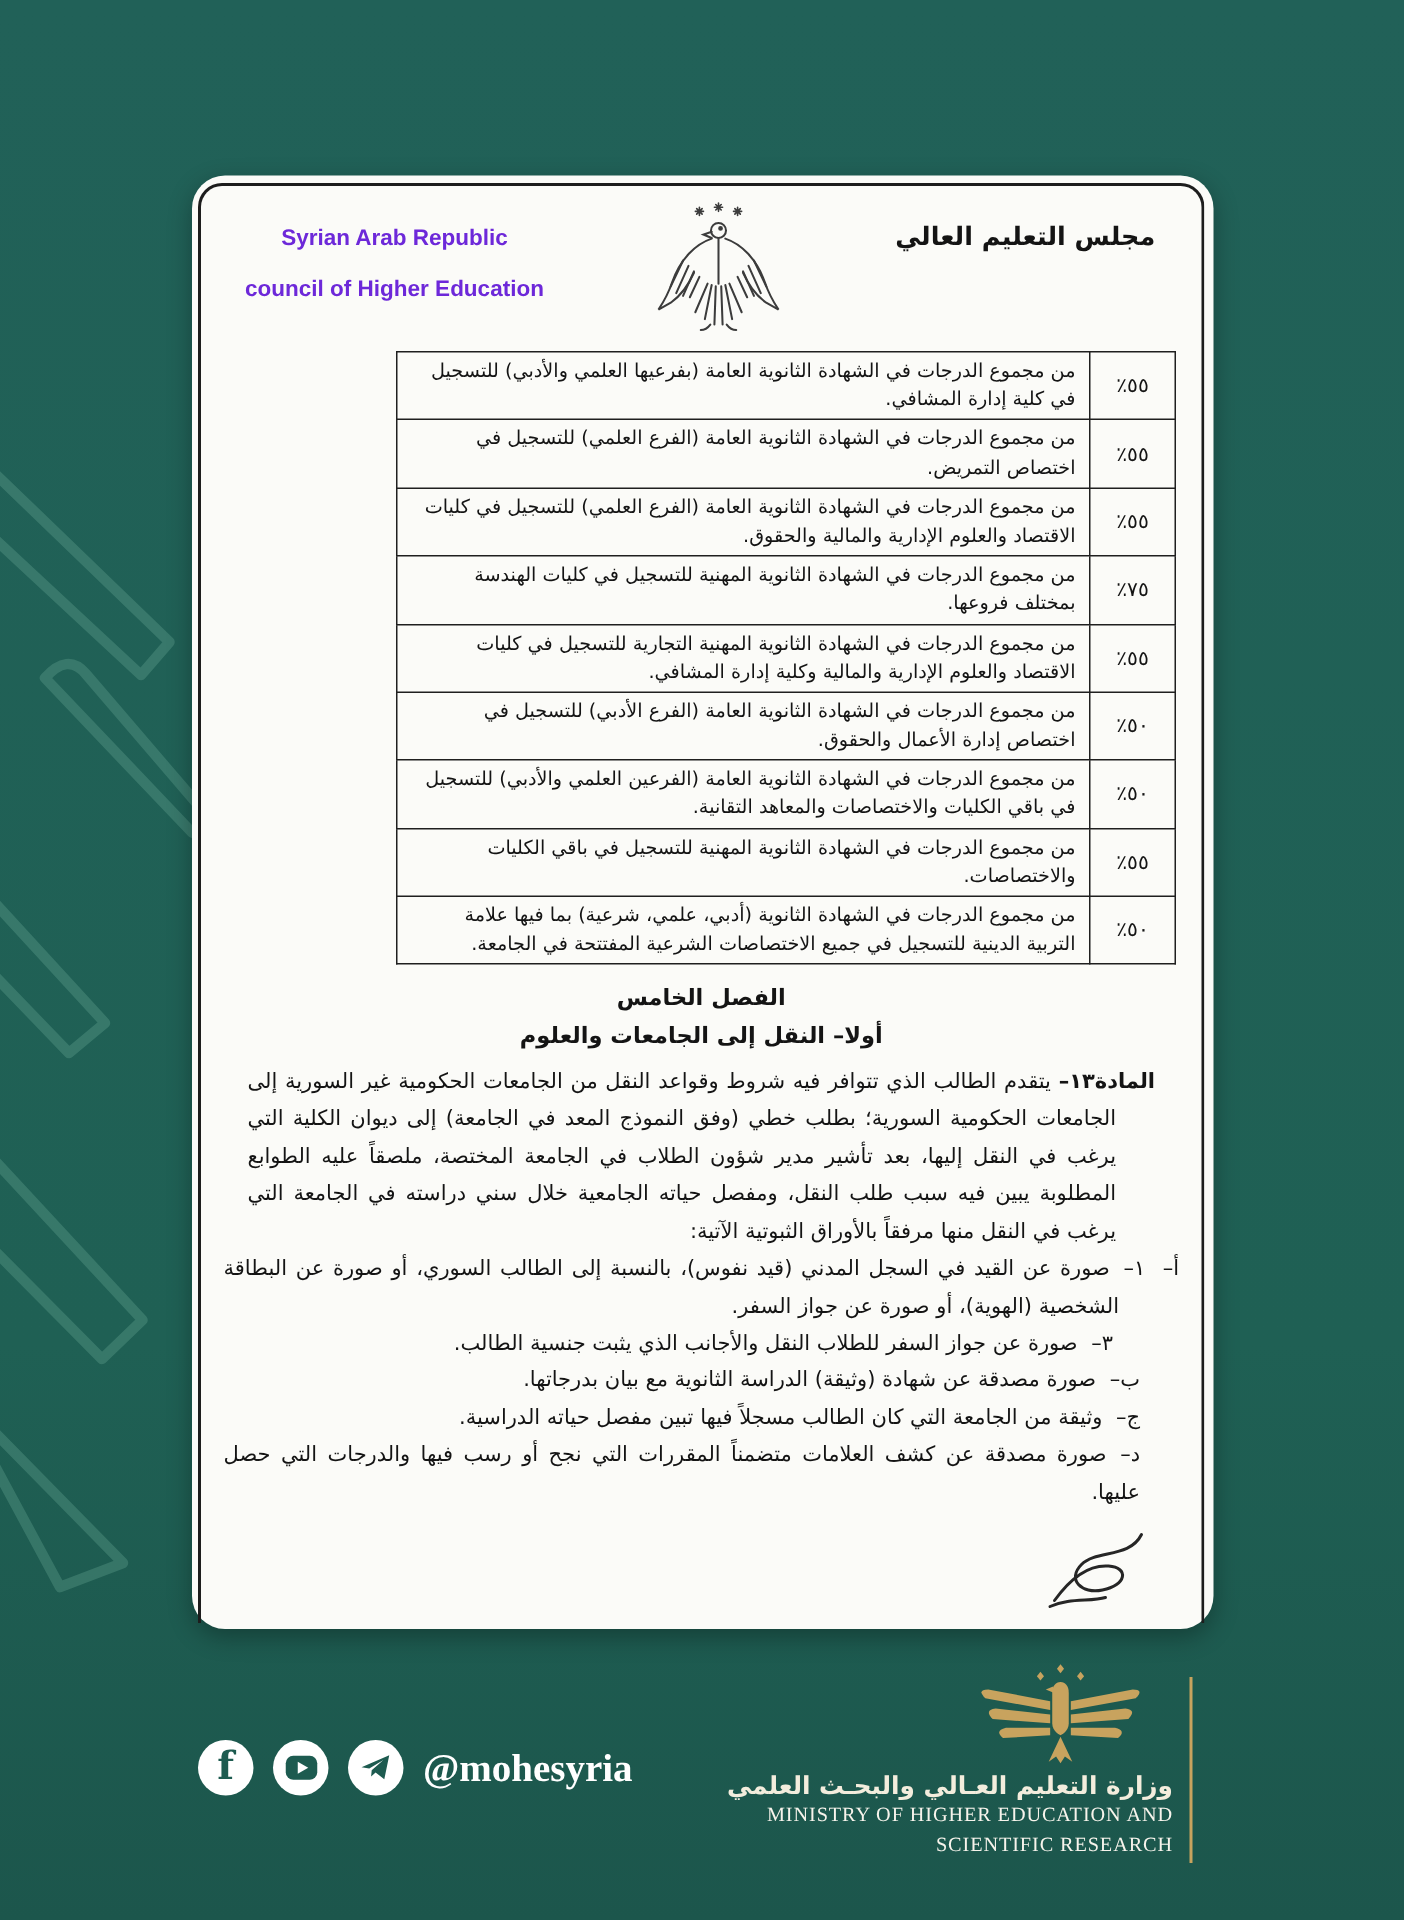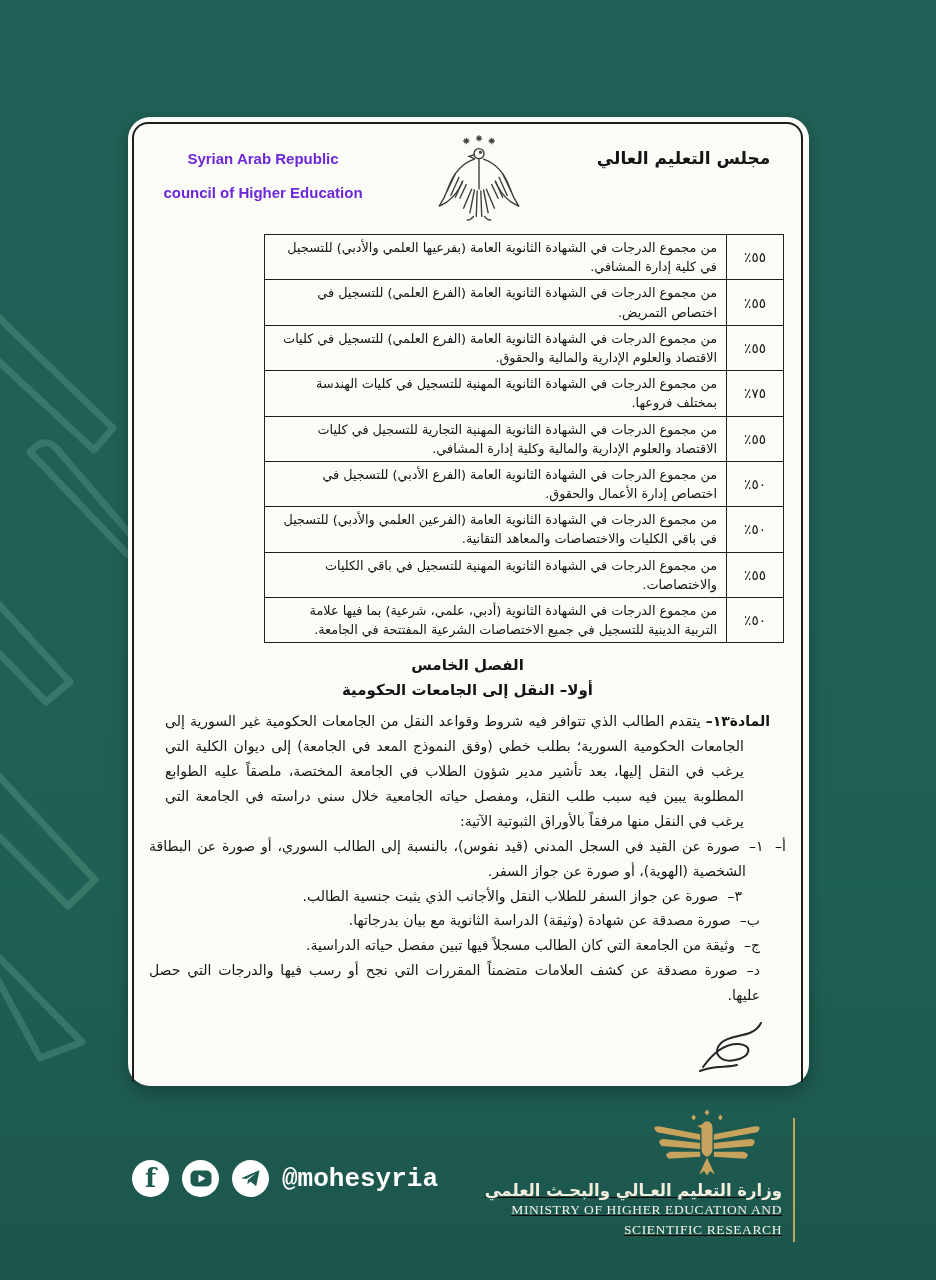--- a/index.html
+++ b/index.html
@@ -39,24 +39,24 @@
   .i4,.i5,.i6{margin-right:26px;}
   .signature{position:absolute;left:567px;top:898px;}
 
   
   .social{position:absolute;left:132px;top:1160px;display:flex;align-items:center;gap:13px;}
   .sicon{width:37px;height:37px;border-radius:50%;background:#ffffff;display:flex;
     align-items:center;justify-content:center;color:#1D5B50;}
   .fb-glyph{font-family:"DejaVu Serif",serif;font-weight:bold;font-size:26px;line-height:1;
     color:#1D5B50;transform:translateY(-1px);}
   .handle{font-size:26px;font-weight:bold;color:#ffffff;margin-right:7px;
-    font-family:Liberation Mono, monospace;direction:ltr;}
+    font-family:Liberation Serif, serif;direction:ltr;}
 
   .mlogo{position:absolute;right:154px;top:1108px;display:flex;flex-direction:column;
-    align-items:flex-end;text-align:right;text-decoration:underline;}
+    align-items:flex-end;text-align:right;}
   .m-eagle{margin-right:16px;}
   .m-ar{font-size:16.5px;font-weight:bold;color:#F3EDDD;margin-top:3px;letter-spacing:.5px;}
   .m-en{font-size:13.5px;color:#F7F4EC;font-family:"Liberation Serif",serif;
     letter-spacing:.6px;line-height:1.45;direction:ltr;}
   .gold-rule{position:absolute;right:141px;top:1118px;width:2px;height:124px;background:#C8A35E;}
 </style>
 </head>
 <body>
 
 <div class="stage">
@@ -139,21 +139,21 @@
             </tr>
           <tr>
             <td class="pct"><span class="pv"><span>٪</span><span>٥٠</span></span></td>
             <td class="txt">من مجموع الدرجات في الشهادة الثانوية (أدبي، علمي، شرعية) بما فيها علامة التربية الدينية للتسجيل في جميع الاختصاصات الشرعية المفتتحة في الجامعة.</td>
             </tr>
         </tbody>
       </table>
 
       <div class="hgroup">
         <div>الفصل الخامس</div>
-        <div>أولا– النقل إلى الجامعات الحكومية</div>
+        <div>أولا– النقل إلى الجامعات والعلوم</div>
       </div>
 
       <p class="article"><span class="alabel">المادة١٣–</span> <span>يتقدم الطالب الذي تتوافر فيه شروط وقواعد النقل من الجامعات الحكومية غير السورية إلى الجامعات الحكومية السورية؛ بطلب خطي (وفق النموذج المعد في الجامعة) إلى ديوان الكلية التي يرغب في النقل إليها، بعد تأشير مدير شؤون الطلاب في الجامعة المختصة، ملصقاً عليه الطوابع المطلوبة يبين فيه سبب طلب النقل، ومفصل حياته الجامعية خلال سني دراسته في الجامعة التي يرغب في النقل منها مرفقاً بالأوراق الثبوتية الآتية:</span></p>
 
       <p class="item i1"><span class="marker">أ–  ١–</span><span>صورة عن القيد في السجل المدني (قيد نفوس)، بالنسبة إلى الطالب السوري، أو صورة عن البطاقة الشخصية (الهوية)، أو صورة عن جواز السفر.</span></p>
       <p class="item i3"><span class="marker">٣–</span><span>صورة عن جواز السفر للطلاب النقل والأجانب الذي يثبت جنسية الطالب.</span></p>
       <p class="item i4"><span class="marker">ب–</span><span>صورة مصدقة عن شهادة (وثيقة) الدراسة الثانوية مع بيان بدرجاتها.</span></p>
       <p class="item i5"><span class="marker">ج–</span><span>وثيقة من الجامعة التي كان الطالب مسجلاً فيها تبين مفصل حياته الدراسية.</span></p>
       <p class="item i6"><span class="marker">د–</span><span>صورة مصدقة عن كشف العلامات متضمناً المقررات التي نجح أو رسب فيها والدرجات التي حصل عليها.</span></p>
 

